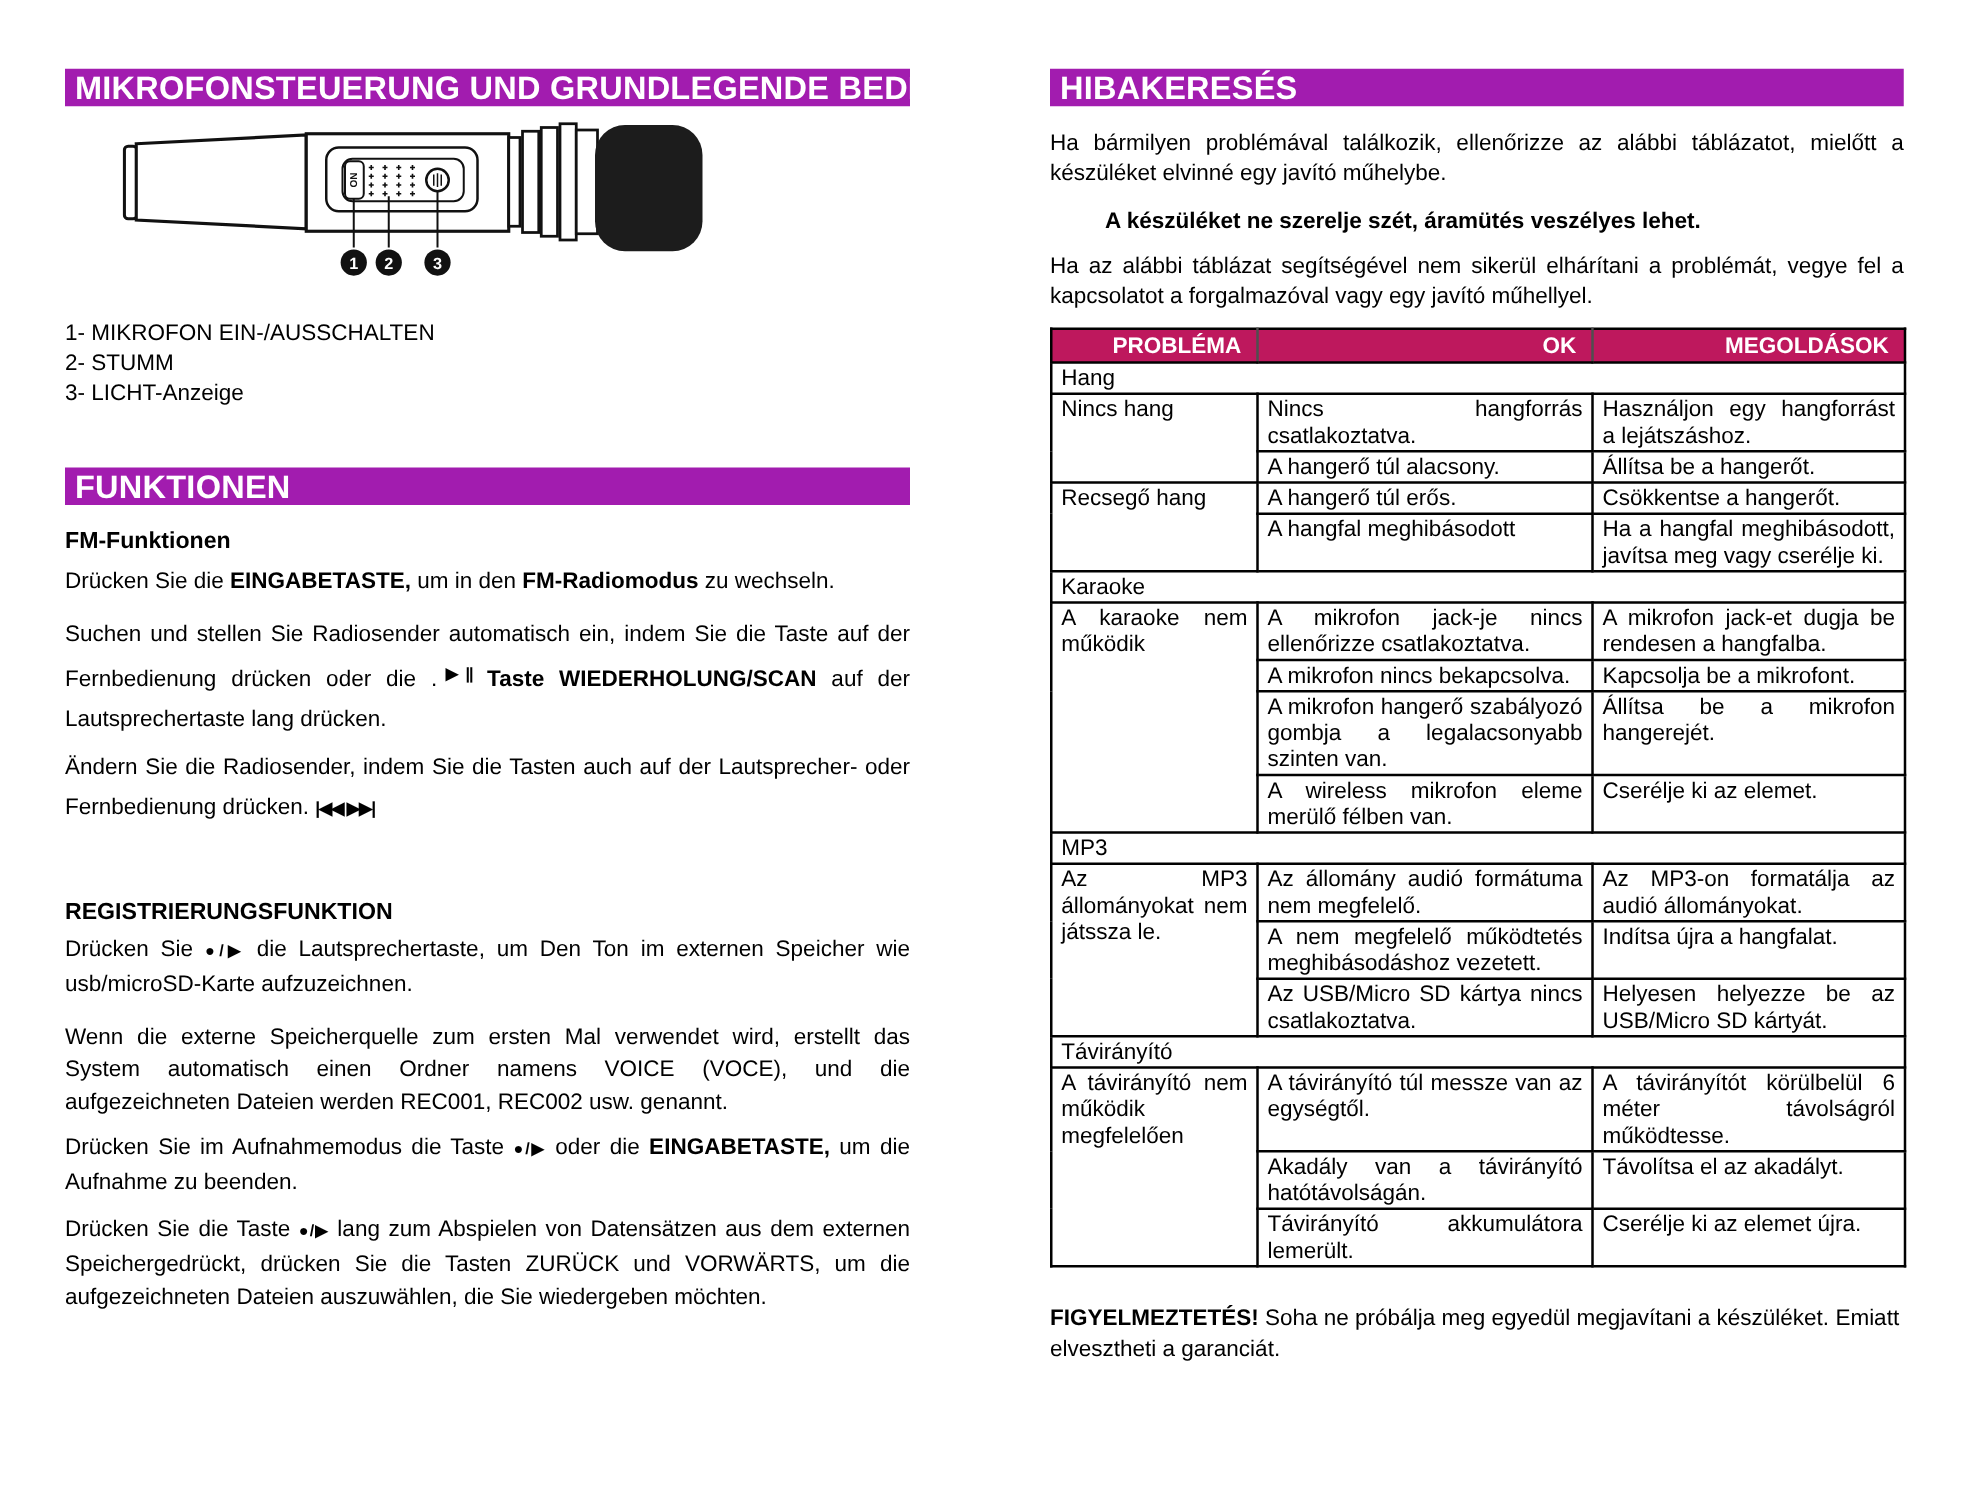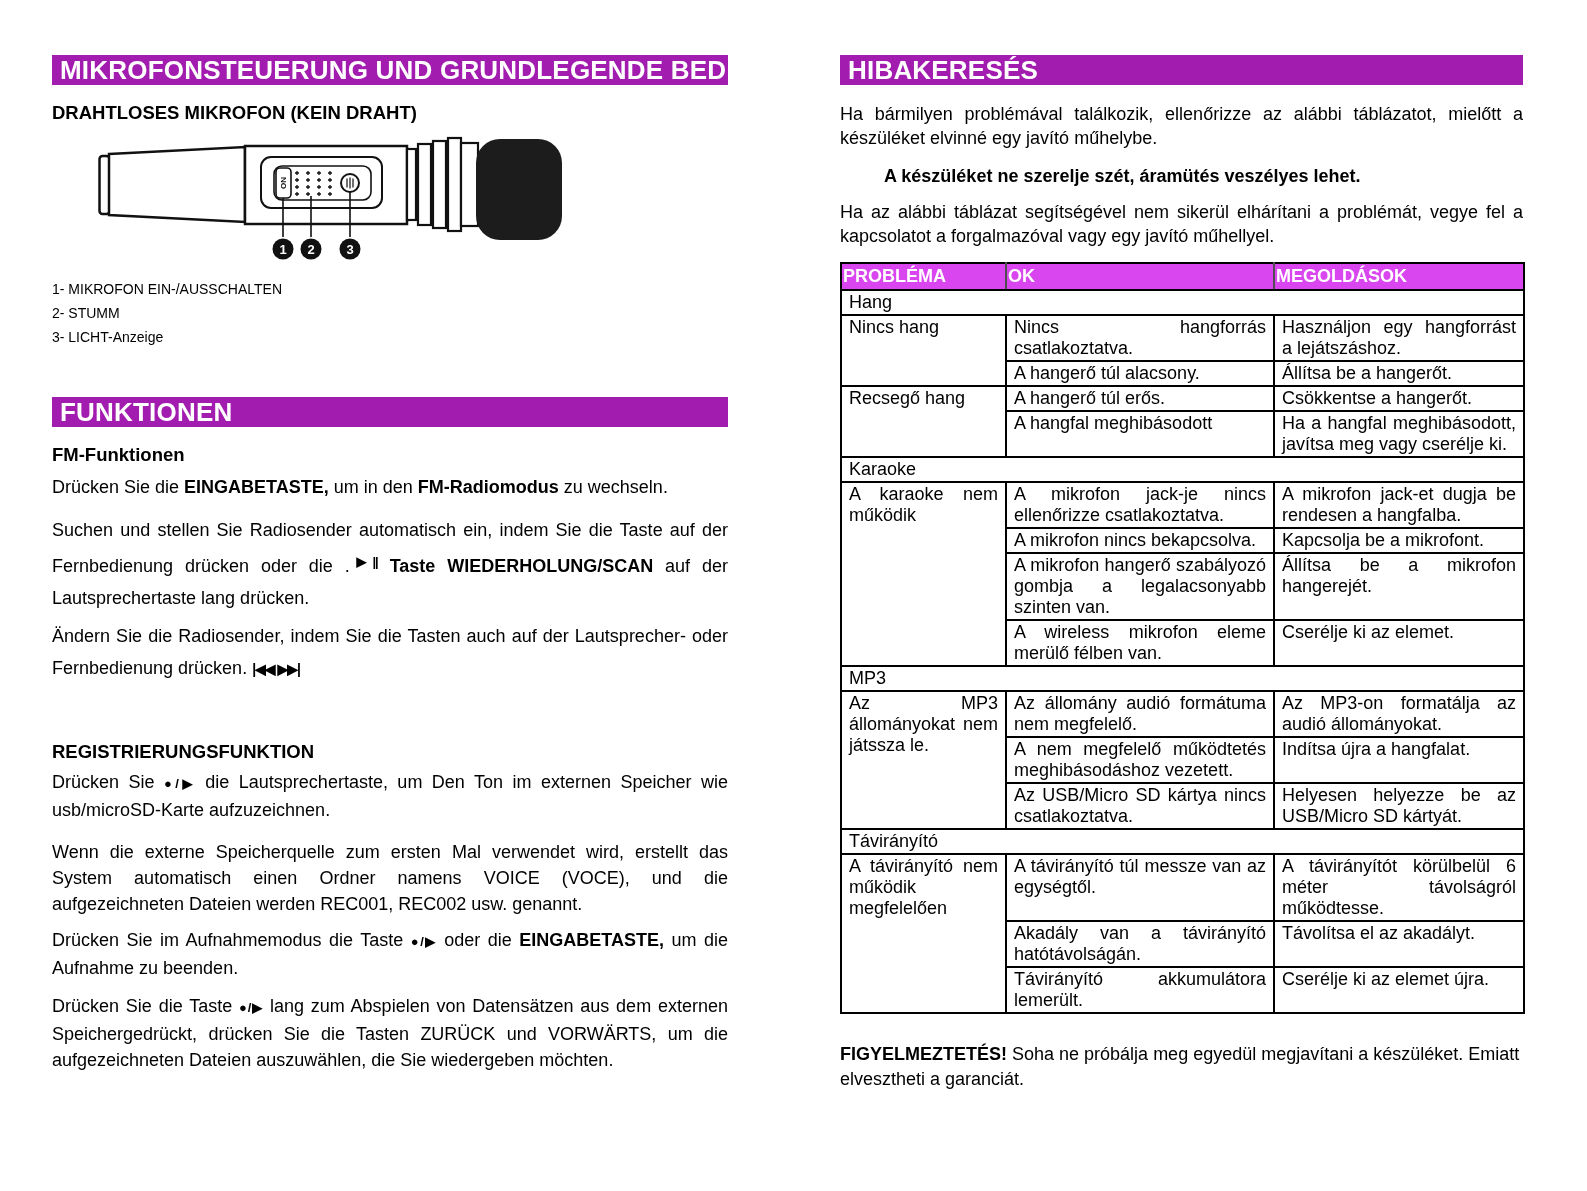--- a/index.html
+++ b/index.html
@@ -18,21 +18,21 @@
     letter-spacing:.2px;white-space:nowrap;
   }
   .h2{font-size:18.5px;font-weight:bold;margin:17px 0 0;}
   .h2.tight{margin-top:56px;}
   p{font-size:18px;line-height:26px;margin:14px 0 0;text-align:justify;}
   p.nj{text-align:left;}
   .b{font-weight:bold;}
 
   
   .diagram{margin:12px 0 0 46px;width:470px;height:135px;}
-  .legend{margin-top:6px;font-size:14px;line-height:24px;}
+  .legend{margin-top:22px;font-size:18px;line-height:24px;}
   .legend div{white-space:nowrap;}
 
   .funk-bar{margin-top:48px;}
   .fm-p1{margin-top:8px;}
   .fm-p2{margin-top:14px;line-height:32px;}
   .fm-p3{margin-top:6px;line-height:32px;}
   .rec-p1{margin-top:6px;}
   .rec-p2{margin-top:16px;}
   .rec-p3{margin-top:10px;}
   .rec-p4{margin-top:12px;}
@@ -45,41 +45,40 @@
   .intro1{margin-top:17px;line-height:24px;}
   .warnline{margin-top:14px;line-height:24px;font-weight:bold;text-align:left;margin-left:44px;}
   .intro2{margin-top:12px;line-height:24px;}
 
   table.ts{
     border-collapse:collapse;margin-top:14px;width:683px;table-layout:fixed;
     font-size:18px;line-height:21px;
   }
   table.ts th, table.ts td{border:2px solid #000;padding:1px 7px;vertical-align:top;}
   table.ts thead th{
-    background:#d946ef;color:#fff;text-align:left;font-weight:bold;
-    border-left-color:#4f4f4f;border-right-color:#4f4f4f;padding:2px 1px;
+    background:#be185d;color:#fff;text-align:right;font-weight:bold;
+    border-left-color:#4f4f4f;border-right-color:#4f4f4f;padding:2px 12px;
   }
   table.ts thead th:first-child{border-left-color:#000;}
   table.ts thead th:last-child{border-right-color:#000;}
   td.sec{font-size:18px;padding:1px 8px;}
   td.prob{text-align:justify;}
   td.vm{vertical-align:middle;}
   td.ok, td.fix{text-align:justify;}
   .footer{margin-top:28px;line-height:25px;text-align:left;}
 
   svg text{font-family:"Liberation Sans", sans-serif;}
 </style>
 </head>
 <body>
 
 <div class="col col-left">
 
   <div class="bar">MIKROFONSTEUERUNG UND GRUNDLEGENDE BEDIENUNG</div>
 
-  <div class="h2">DRAHTLOSES MIKROFON (KEIN DRAHT)</div>
 
   <div class="diagram">
     <svg viewBox="0 0 470 135" width="470" height="135">
 
       <rect x="1.5" y="20" width="10" height="58" rx="3" fill="#fff" stroke="#111" stroke-width="2.5"></rect>
 
       <polygon points="11,18 147,11 147,86 11,79" fill="#fff" stroke="#111" stroke-width="2.5"></polygon>
 
       <rect x="147" y="10" width="162" height="78" fill="#fff" stroke="#111" stroke-width="2.5"></rect>
 

